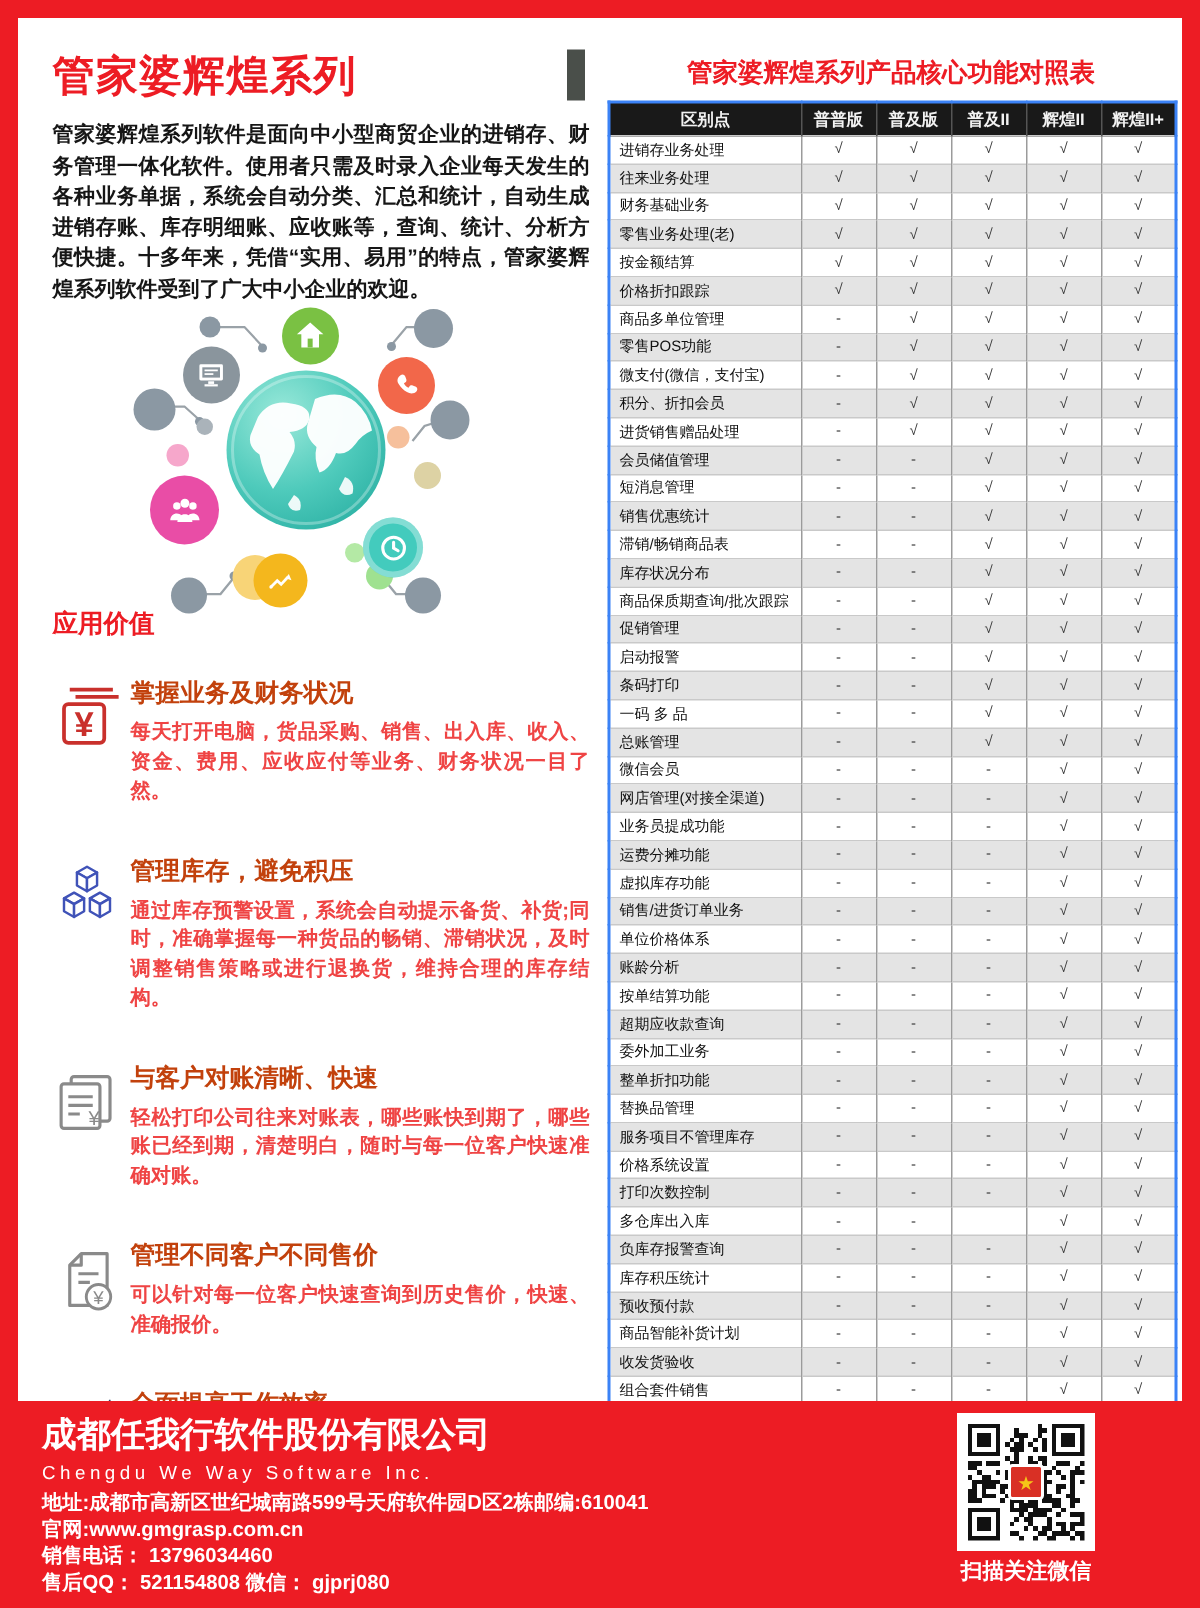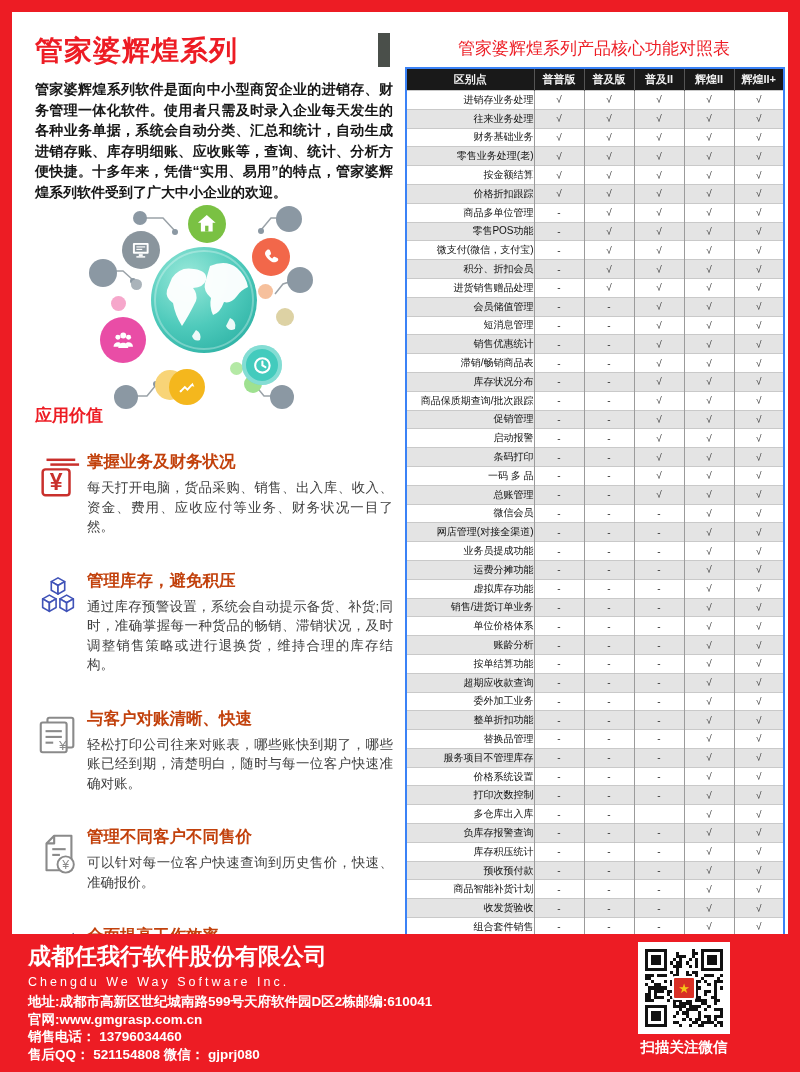--- a/index.html
+++ b/index.html
@@ -22,34 +22,34 @@
   .dot{position:absolute;border-radius:50%;}
   .lines-overlay{position:absolute;left:0;top:0;width:360px;height:200px;}
 
   
   .features{margin-top:24px;}
   .feature{display:flex;margin-bottom:33px;}
   .f-icon{flex:0 0 52px;padding-top:4px;}
   .f-icon svg{width:46px;height:46px;}
   .f-body{flex:1;}
   .f-title{font-size:16.5px;font-weight:bold;color:#c2410c;margin-bottom:5px;}
-  .f-text{font-size:13.5px;line-height:19.5px;color:#404040;font-weight:400;text-align:justify;}
+  .f-text{font-size:13.5px;line-height:19.5px;color:#ef4444;font-weight:700;text-align:justify;}
 
   
   .accent-bar{position:absolute;left:366px;top:21px;width:12px;height:34px;background:#4a4f4a;}
   .right-col{position:absolute;left:393px;top:22px;width:378px;}
-  .table-title{text-align:center;font-size:17px;font-weight:normal;color:#ed1c24;margin:3px 0 7px 0;}
+  .table-title{text-align:center;font-size:17px;font-weight:bold;color:#ed1c24;margin:3px 0 7px 0;}
   table.cmp{width:378px;border-collapse:collapse;table-layout:fixed;border:2px solid #3b82f6;}
   table.cmp col.c-label{width:128px;}
   table.cmp col.c-val{width:50px;}
   table.cmp th{background:#191919;color:#f2f2f2;font-size:11px;font-weight:bold;height:19px;
                border-right:1px solid #555;}
   table.cmp td{height:15.8px;font-size:10px;color:#222;border-right:1px solid #9b9b9b;
                border-top:1px solid #c9c9c9;overflow:hidden;white-space:nowrap;}
-  table.cmp td.lbl{text-align:right;padding:0 0 0 6px;color:#111;}
+  table.cmp td.lbl{text-align:left;padding:0 0 0 6px;color:#111;}
   table.cmp td.val{text-align:center;color:#3a3a3a;}
   table.cmp tr.alt td{background:#e4e4e4;}
 
   
   .footer{position:absolute;left:0;top:934px;width:800px;height:138px;background:#ed1c24;color:#fff;}
   .f-lines{position:absolute;left:28px;top:7px;}
   .f-company{font-size:23px;font-weight:bold;margin-bottom:3px;}
   .f-en{font-size:12.5px;letter-spacing:3px;margin-bottom:4px;font-weight:400;}
   .f-line{font-size:13.5px;line-height:17.5px;font-weight:600;}
   .qr-box{position:absolute;left:638px;top:8px;width:92px;height:92px;background:#fff;

